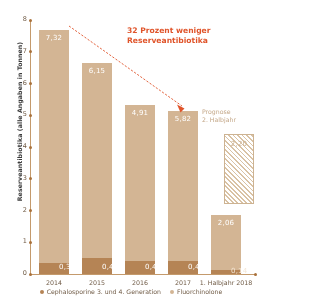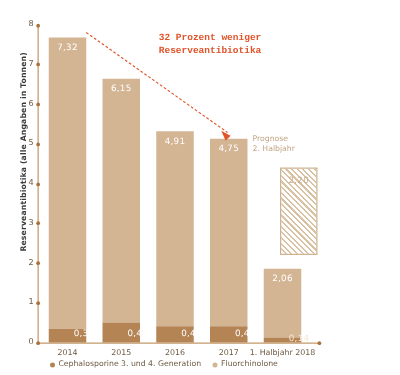--- a/index.html
+++ b/index.html
@@ -136,21 +136,20 @@
   
   #annotation {
     position: absolute;
     left: 127px;
     top: 26px;
     color: #e0542a;
     font-size: 7.6px;
     font-weight: bold;
     line-height: 10px;
     white-space: nowrap;
-    font-family: Liberation Mono, monospace;
   }
   #arrow-svg {
     position: absolute;
     left: 0; top: 0;
     width: 262px; height: 300px;
     pointer-events: none;
   }
 
   
   #forecast-caption {
@@ -231,21 +230,21 @@
     <div class="bar-group" style="left:95px; width:30px; height:168.9px; bottom:6px;">
       <div class="seg-fluor" style="bottom:13px; height:155.9px;">
         <div class="seg-label top-val">4,91</div>
       </div>
       <div class="seg-ceph" style="height:13px;"></div>
       <div class="seg-label bot-val">0,41</div>
     </div>
 
     <div class="bar-group" style="left:138px; width:30px; height:163.5px; bottom:6px;">
       <div class="seg-fluor" style="bottom:12.7px; height:150.8px;">
-        <div class="seg-label top-val">4,75</div>
+        <div class="seg-label top-val">5,82</div>
       </div>
       <div class="seg-ceph" style="height:12.7px;"></div>
       <div class="seg-label bot-val">0,4</div>
     </div>
 
     <div class="bar-group" style="left:181px; width:30px; height:139.8px; bottom:6px;">
       <div class="seg-forecast" style="bottom:69.9px; height:69.9px;">
         <div class="seg-label forecast-val">2,20</div>
       </div>
       <div class="seg-fluor" style="bottom:4.4px; height:55px;">

